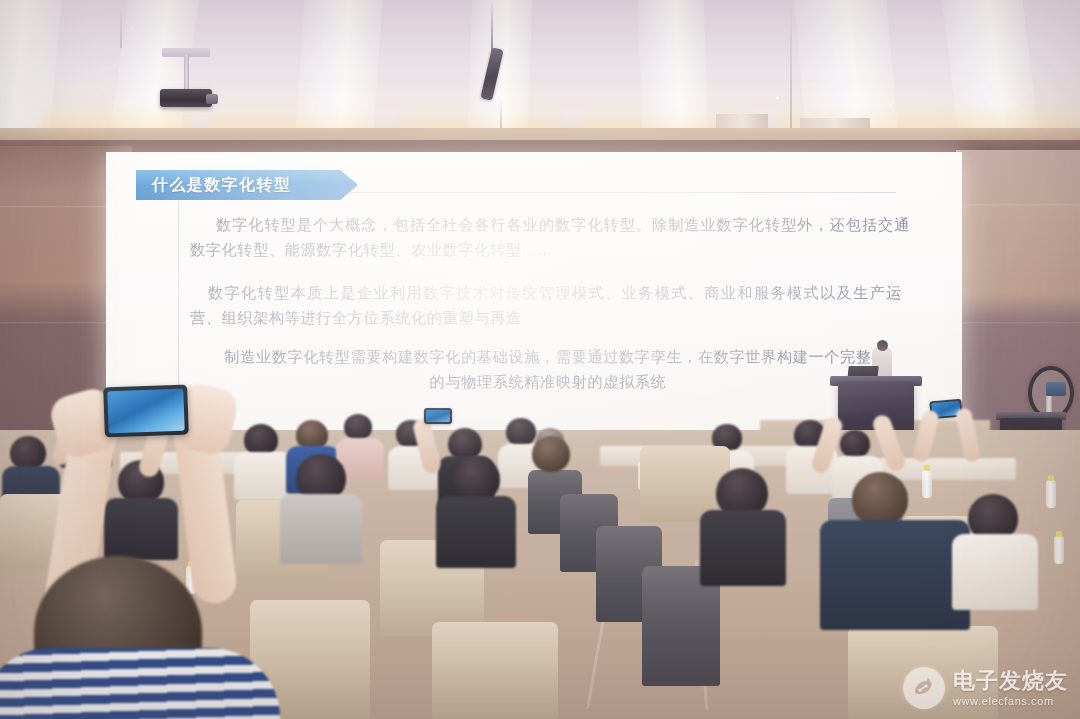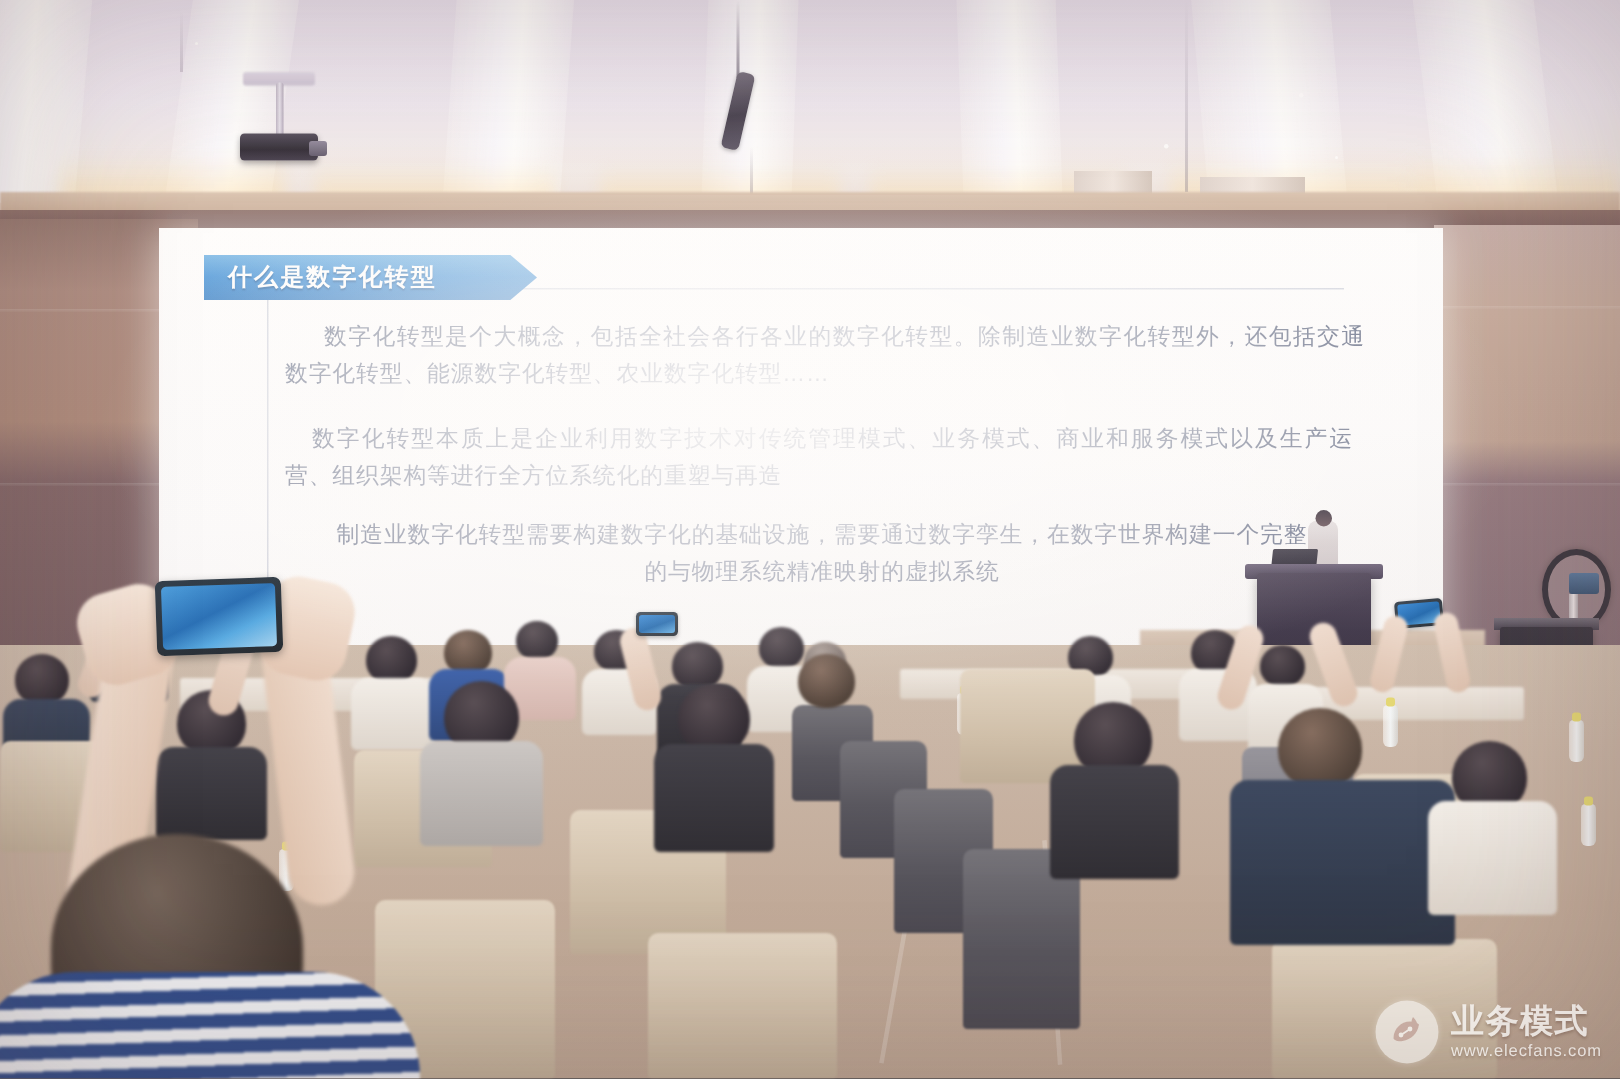--- a/index.html
+++ b/index.html
@@ -368,21 +368,20 @@
     box-shadow:0 0 4px rgba(255,255,255,.4);
   }
   .wm-text{display:flex;flex-direction:column;line-height:1;}
   .wm-cn{
     color:#ffffff;font-size:22px;font-weight:bold;letter-spacing:1px;
     text-shadow:0 1px 2px rgba(90,60,50,.5);
   }
   .wm-url{
     color:#ffffff;font-size:11px;letter-spacing:.6px;margin-top:4px;
     text-shadow:0 1px 2px rgba(90,60,50,.5);
-    text-align:right;
   }
 </style>
 </head>
 <body>
 
 <div id="scene">
 
   <div class="ceiling">
     <div class="beam" style="left:-30px;width:86px;height:150px;transform:rotate(5deg);"></div>
     <div class="beam" style="left:120px;width:70px;height:155px;transform:rotate(8deg);"></div>
@@ -610,18 +609,18 @@
     <div class="wm-logo">
       <svg width="30" height="30" viewBox="0 0 30 30" aria-hidden="true">
         <path d="M6 19c0-6 5-11 11-11 3 0 5 1 6 2-1 6-5 10-11 11-3 .5-6-.5-6-2z" fill="#c9aaa4"></path>
         <path d="M19 5c2 2 3 4 3 6-1-1-2-2-4-2 0-2 .4-3 1-4z" fill="#c9aaa4"></path>
         <circle cx="11" cy="17" r="1.6" fill="#ffffff"></circle>
         <circle cx="17" cy="13" r="1.6" fill="#ffffff"></circle>
         <line x1="11" y1="17" x2="17" y2="13" stroke="#ffffff" stroke-width="1.2"></line>
       </svg>
     </div>
     <div class="wm-text">
-      <span class="wm-cn">业务模式</span>
+      <span class="wm-cn">电子发烧友</span>
       <span class="wm-url">www.elecfans.com</span>
     </div>
   </div>
 
 </div>
 
 </body></html>

